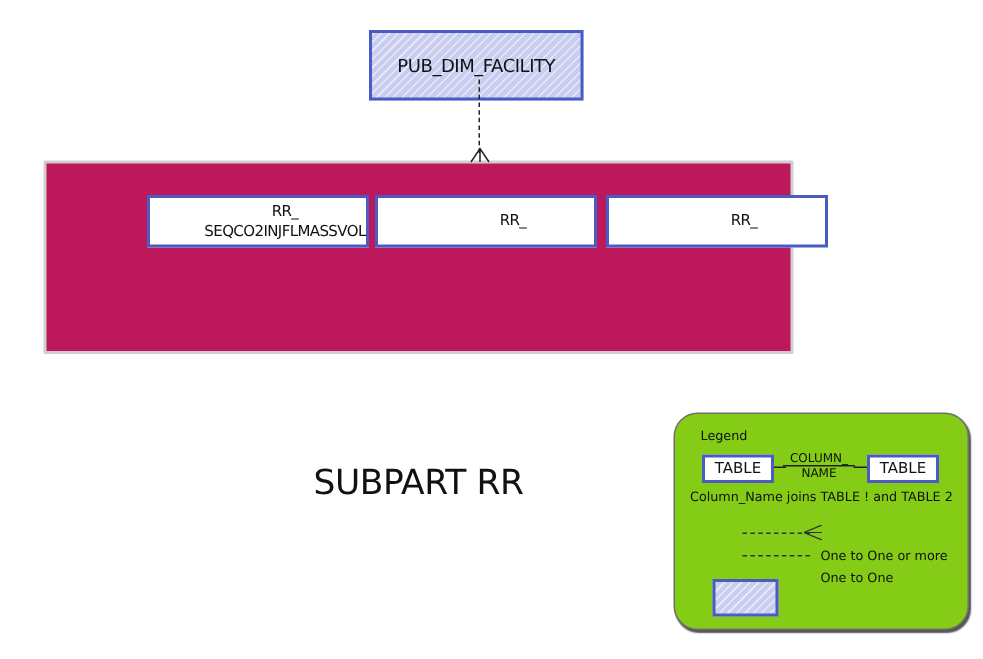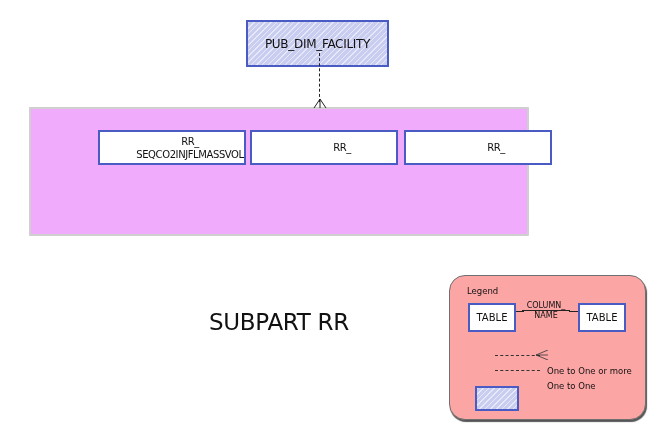--- a/index.html
+++ b/index.html
@@ -8,35 +8,35 @@
   .hatch {
     background-color:#c9cdf0;
     background-image: repeating-linear-gradient(135deg, rgba(255,255,255,0.55) 0 1px, transparent 1px 4px);
   }
   .ext-table { position:absolute; left:246px; top:20px; width:143px; height:47px;
     border:2px solid #4a5cc4; box-sizing:border-box; display:flex; align-items:center; justify-content:center;
     font-size:12px; letter-spacing:-0.3px; }
   .connector { position:absolute; left:319px; top:53px; width:0; height:49px;
     border-left:1.3px dashed #222; }
   .subject-area { position:absolute; left:29px; top:107px; width:500px; height:129px;
-    border:2px solid #cfcfcf; border-radius:1px; box-sizing:border-box; background:#f0abfc; }
+    border:2px solid #cfcfcf; border-radius:1px; box-sizing:border-box; background:#be185d; }
   .marker { position:absolute; left:313px; top:97px; width:14px; height:12px; }
   .tbl { position:absolute; top:130px; height:35px; border:2px solid #4a5cc4; box-sizing:border-box;
     background:#fff; display:flex; flex-direction:column; align-items:center; justify-content:center;
     font-size:10px; line-height:13px; letter-spacing:-0.4px;padding-left:36px; }
   .t1 { left:98px; width:148px; }
   .t2 { left:250px; width:148px; }
   .t3 { left:404px; width:148px; }
   .sa-title { position:absolute; left:0; right:0; top:200px; text-align:center; font-size:23px; letter-spacing:-0.3px; }
 
   .legend { position:absolute; left:449px; top:275px; width:197px; height:145px;
-    background:#fca5a5; border:1px solid #707070; border-radius:16px; box-sizing:border-box;
+    background:#84cc16; border:1px solid #707070; border-radius:16px; box-sizing:border-box;
     box-shadow:1px 2px 1px #555; font-size:9px; }
   .lg-title { position:absolute; left:17px; top:10px; font-size:8.5px; }
-  .lg-tbl { position:absolute; top:27px; width:48px; height:29px; border:2px solid #4a5cc4;
+  .lg-tbl { position:absolute; top:27px; width:48px; height:19px; border:2px solid #4a5cc4;
     background:#fff; box-sizing:border-box; display:flex; align-items:center; justify-content:center; font-size:10px; }
   .lg-tbl.a { left:18px; } .lg-tbl.b { left:128px; }
   .lg-dash { position:absolute; top:35px; height:0; border-top:1px solid #222; }
   .lg-colname { position:absolute; left:72px; top:25px; width:48px; text-align:center; font-size:8px; line-height:9px; }
   .lg-colname .top { border-bottom:1px solid #222; display:block; }
   .lg-join { position:absolute; left:10px; top:51px; font-size:8.5px; }
   .lg-line { position:absolute; left:45px; width:45px; height:0; border-top:1px dashed #333; }
   .lg-l1 { top:79px; } .lg-l2 { top:94px; }
   .crow { position:absolute; left:86px; top:74px; width:12px; height:10px; }
   .lg-lbl { position:absolute; left:97px; font-size:8.5px;margin-top:16px; }
@@ -75,20 +75,21 @@
 <div class="legend">
   <div class="lg-title">Legend</div>
   <div class="lg-tbl a">TABLE</div>
   <div class="lg-dash" style="left:66px;width:8px;"></div>
   <div class="lg-colname">
     <span class="top">COLUMN_</span>
     <span>NAME</span>
   </div>
   <div class="lg-dash" style="left:119px;width:9px;"></div>
   <div class="lg-tbl b">TABLE</div>
+  <div class="lg-join">Column_Name joins TABLE ! and TABLE 2</div>
 
   <div class="lg-line lg-l1"></div>
   <svg class="crow" viewBox="0 0 12 10">
     <path d="M0 5 L12 0 M0 5 L12 10 M0 5 L12 5" stroke="#333" stroke-width="0.8" fill="none"></path>
   </svg>
   <div class="lg-lbl lg-lbl1">One to One or more</div>
 
   <div class="lg-line lg-l2"></div>
   <div class="lg-lbl lg-lbl2">One to One</div>
 

